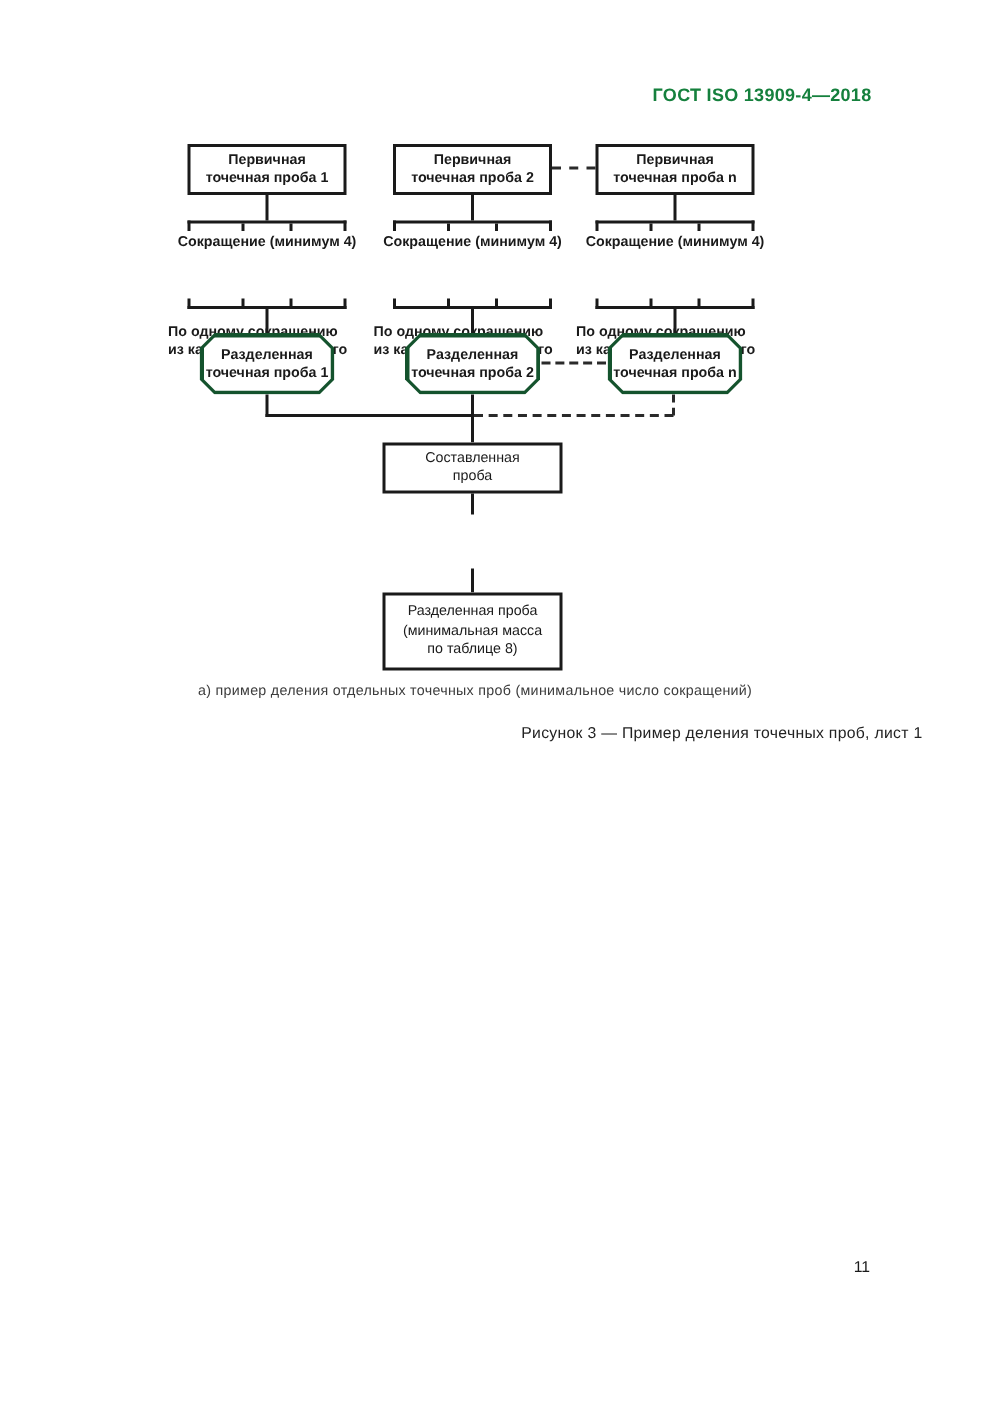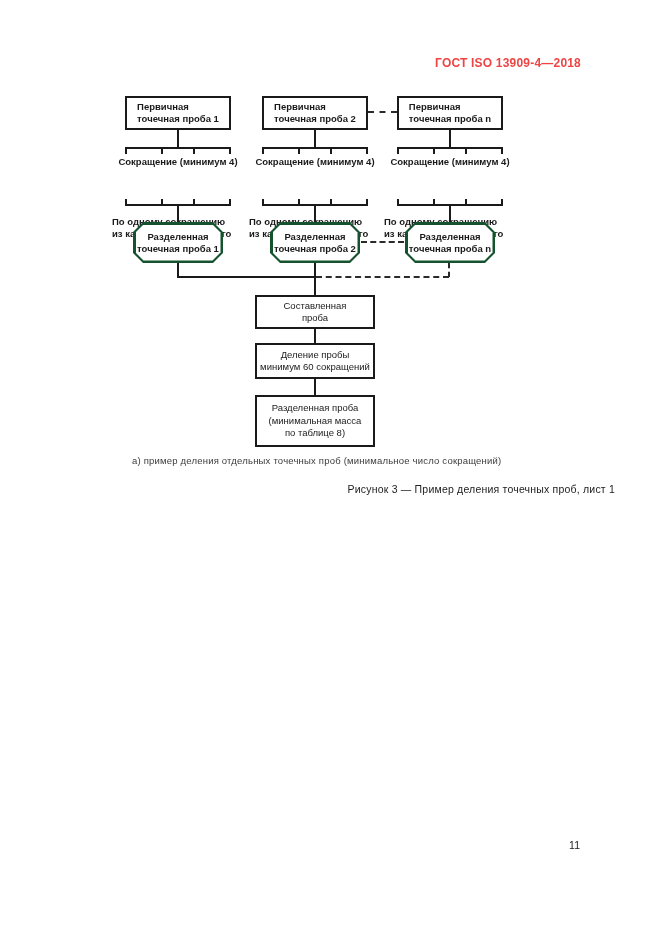--- a/index.html
+++ b/index.html
@@ -4,30 +4,30 @@
 <style>
   * { margin:0; padding:0; box-sizing:border-box; }
   html,body { background:#ffffff; }
   body { font-family:"Liberation Sans", sans-serif; color:#1a1a1a; }
   .page {
     position:relative; width:661px; height:935px; background:#ffffff;
     overflow:hidden; margin:0 auto;
   }
   .hdr {
     position:absolute; top:56px; right:80px;
-    font-size:12px; font-weight:bold; letter-spacing:0.2px; color:#ef4444;
+    font-size:12px; font-weight:bold; letter-spacing:0.2px; color:#15803d;
   }
   
   .col { position:absolute; top:96px; width:116px; height:166px; }
   .col.c1 { left:120px; } .col.c2 { left:257px; } .col.c3 { left:392px; }
   .pbox {
     position:absolute; left:5px; top:0; width:106px; height:34px;
     border:2px solid #1a1a1a; background:#fff;
     display:flex; align-items:center; justify-content:center;
-    font-size:9.5px; font-weight:bold; line-height:12px;
+    text-align:center; font-size:9.5px; font-weight:bold; line-height:12px;
     white-space:pre-line;
   }
   .vline  { position:absolute; width:0; border-left:2px solid #1a1a1a; }
   .vl-a { left:57px; top:34px;  height:17px; }
   .vl-b { left:57px; top:110px; height:16px; }
   .bracket { position:absolute; left:5px; width:106px; height:7px; }
   .bracket .tick { position:absolute; width:2px; height:5px; background:#1a1a1a; }
   .bracket .t1 { left:33%; } .bracket .t2 { left:65%; }
   .br-top {
     top:51px;
@@ -173,22 +173,20 @@
 
   <div class="pv mv1"></div>
   <div class="hline mh"></div>
   <div class="pv mv2"></div>
   <div class="vdash dv3"></div>
   <div class="hdash dh3"></div>
 
   <div class="cbox cb-a">Составленная
 проба</div>
   <div class="pv cv1"></div>
-  <div class="cbox cb-b">Деление пробы
-минимум 60 сокращений</div>
   <div class="pv cv2"></div>
   <div class="cbox cb-c">Разделенная проба
 (минимальная масса
 по таблице 8)</div>
 
   <div class="footnote">а)  пример деления отдельных точечных проб (минимальное число сокращений)</div>
   <div class="figcap">Рисунок 3 — Пример деления точечных проб, лист 1</div>
 
   <div class="pagenum">11</div>
 

